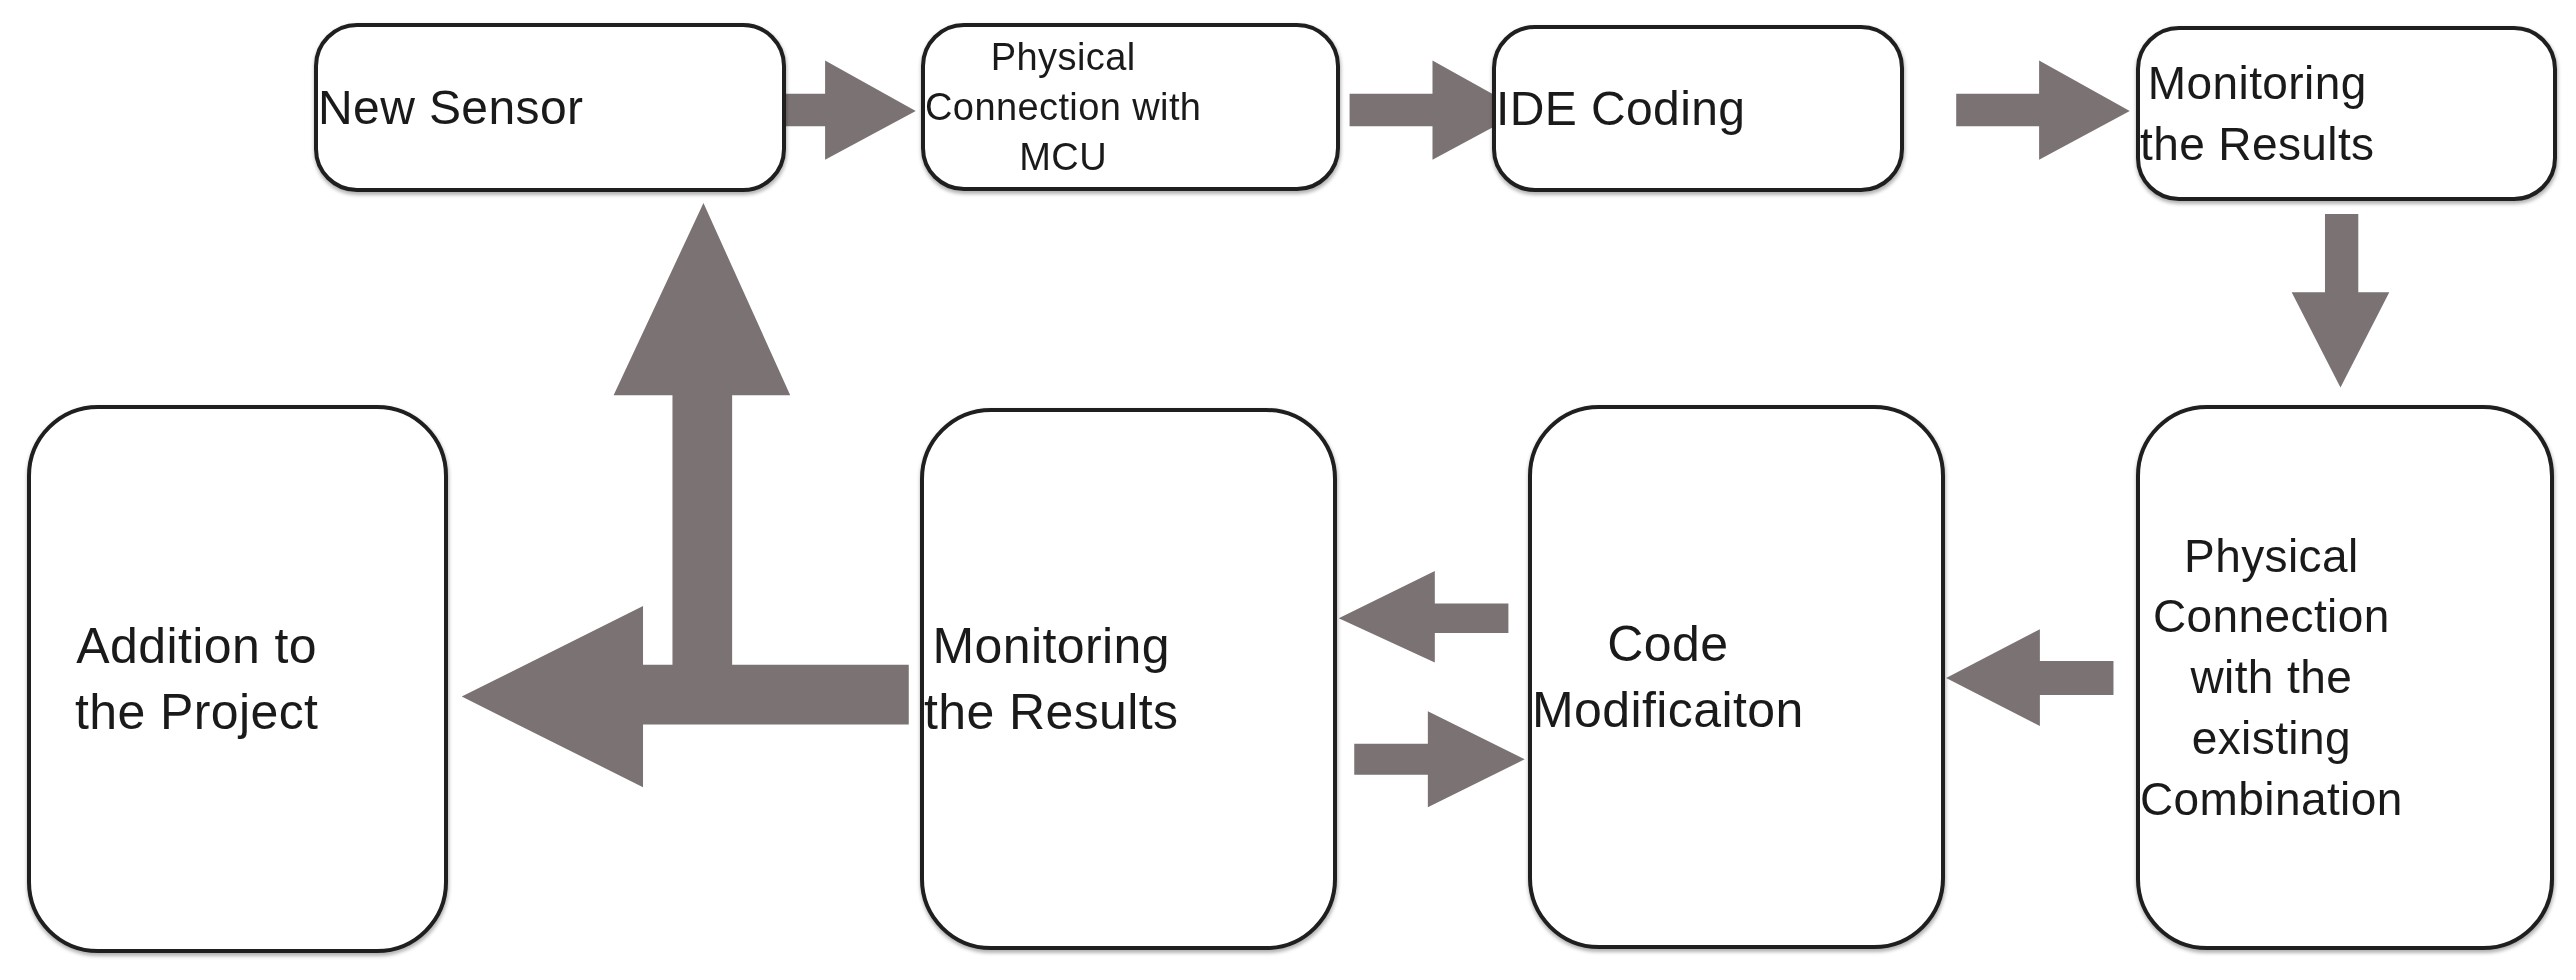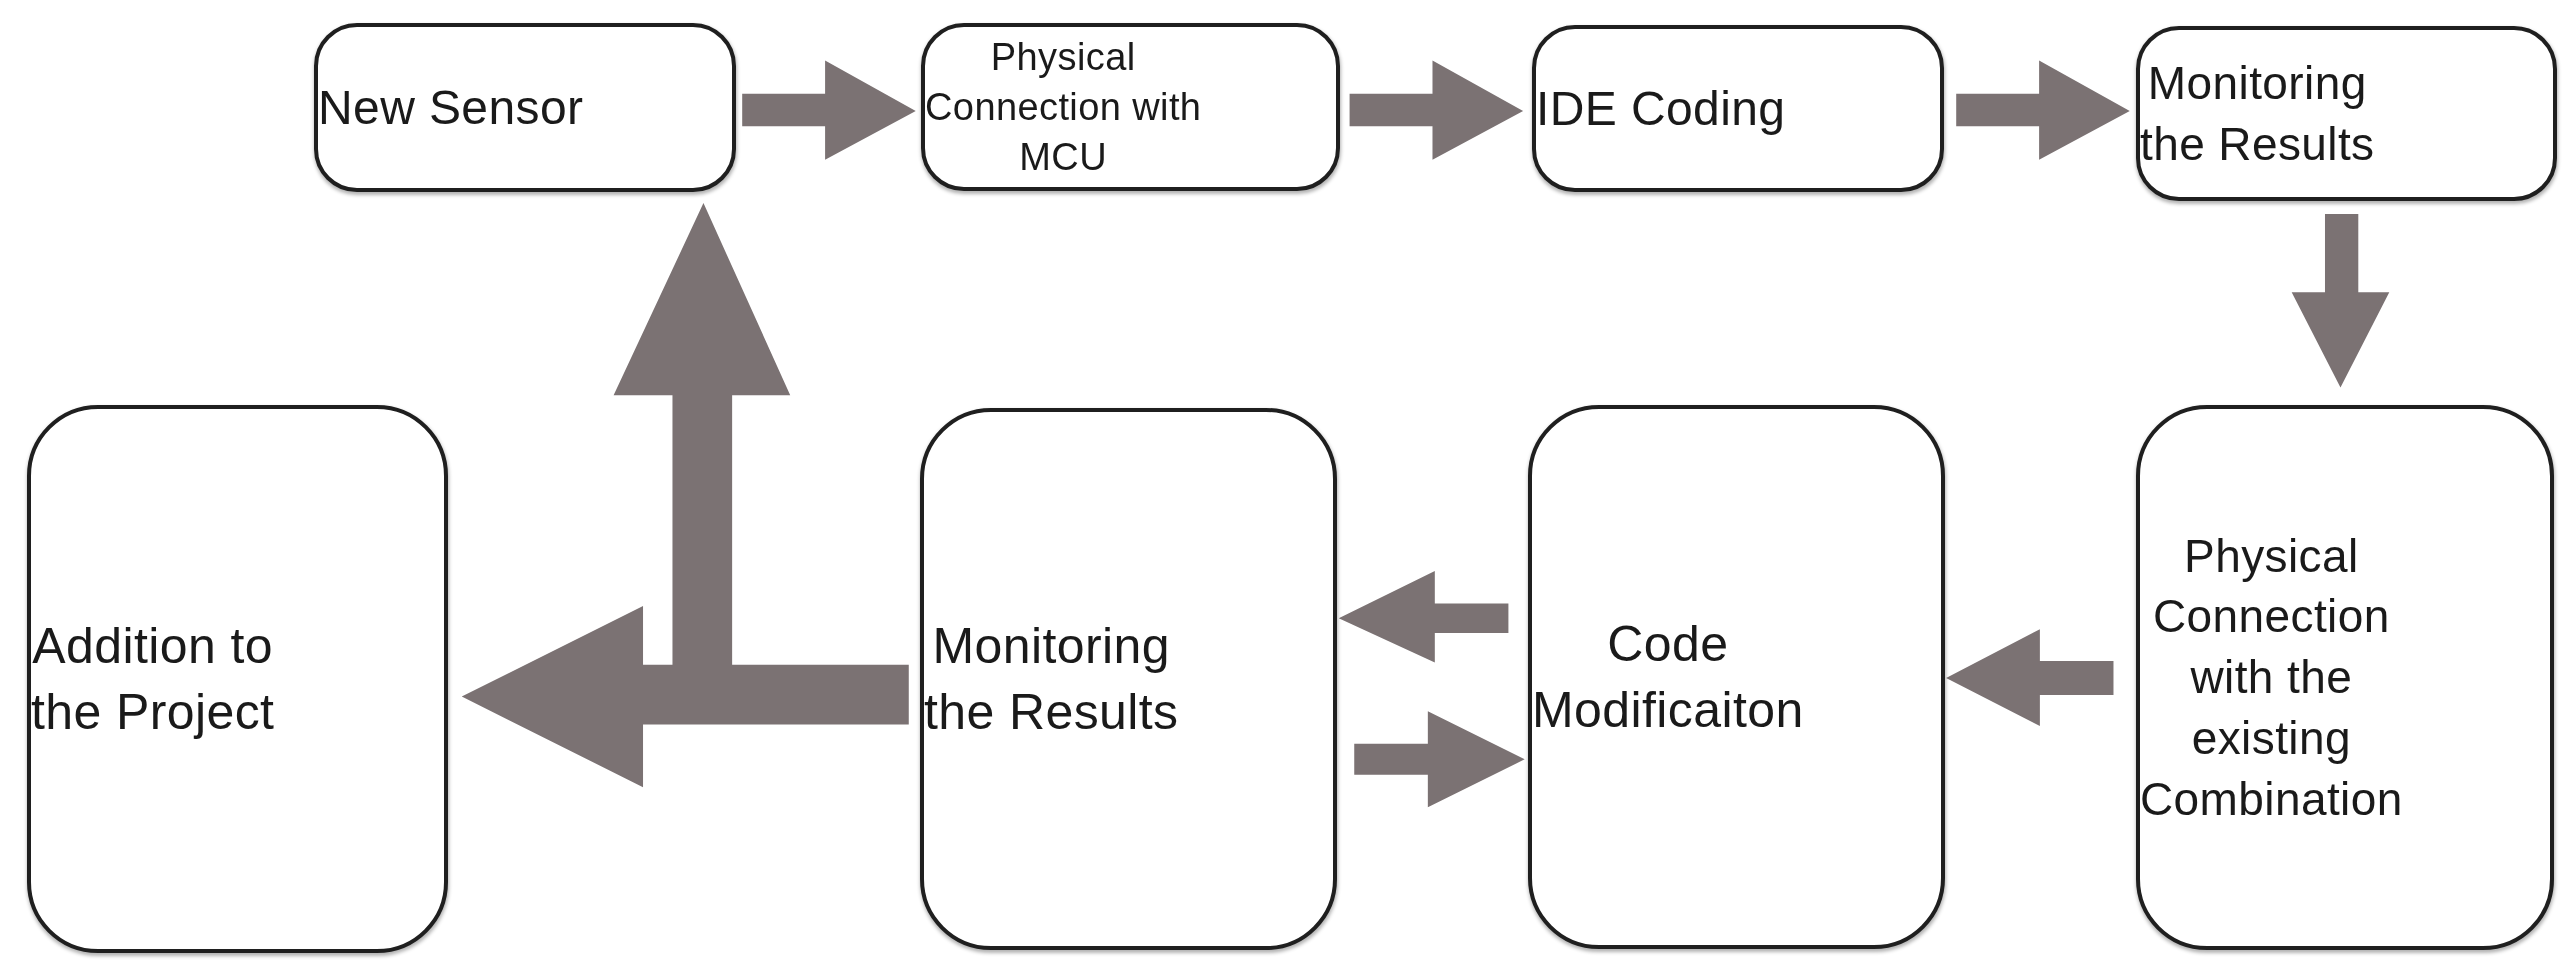--- a/index.html
+++ b/index.html
@@ -60,40 +60,40 @@
 
     <polygon points="2728,853 2633,853 2633,812 2512,875 2633,937 2633,897 2728,897" fill="#7b7273"></polygon>
 
     <polygon points="1947,779 1852,779 1852,737 1728,798 1852,855 1852,817 1947,817" fill="#7b7273"></polygon>
 
     <polygon points="1748,960 1843,960 1843,918 1968,980 1843,1042 1843,1000 1748,1000" fill="#7b7273"></polygon>
 
     <polygon points="908,262 1020,510 945,510 945,858 1173,858 1173,935 830,935 830,1016 596,899 830,782 830,858 868,858 868,510 792,510" fill="#7b7273"></polygon>
   </svg>
 
-  <div class="node top-row" style="left: 314px; top: 23px; width: 422px; height: 169px; font-size: 48px; background: rgb(255, 255, 255); border-color: rgb(31, 31, 31); color: rgb(26, 26, 26);">
+  <div class="node top-row" style="left: 314px; top: 23px; width: 472px; height: 169px; font-size: 48px; background: rgb(255, 255, 255); border-color: rgb(31, 31, 31); color: rgb(26, 26, 26);">
     <span>New Sensor</span>
   </div>
 
   <div class="node top-row" style="left: 921px; top: 23px; width: 419px; height: 168px; font-size: 38px; background: rgb(255, 255, 255); border-color: rgb(31, 31, 31); color: rgb(26, 26, 26);">
     <span>Physical
 Connection with
 MCU</span>
   </div>
 
-  <div class="node top-row" style="left: 1532px; top: 25px; width: 412px; height: 167px; font-size: 48px; background: rgb(255, 255, 255); border-color: rgb(31, 31, 31); color: rgb(26, 26, 26);">
+  <div class="node top-row" style="left: 1492px; top: 25px; width: 412px; height: 167px; font-size: 48px; background: rgb(255, 255, 255); border-color: rgb(31, 31, 31); color: rgb(26, 26, 26);">
     <span>IDE Coding</span>
   </div>
 
   <div class="node top-row" style="left: 2136px; top: 26px; width: 421px; height: 175px; font-size: 46px; background: rgb(255, 255, 255); border-color: rgb(31, 31, 31); color: rgb(26, 26, 26);">
     <span>Monitoring
 the Results</span>
   </div>
 
-  <div class="node bottom-row" style="left: 27px; top: 405px; width: 421px; height: 548px; font-size: 50px; background: rgb(255, 255, 255); border-color: rgb(31, 31, 31); color: rgb(26, 26, 26);">
+  <div class="node bottom-row" style="left: 27px; top: 405px; width: 421px; height: 548px; font-size: 50px; background: rgb(255, 255, 255); border-color: rgb(31, 31, 31); color: rgb(26, 26, 26); padding-left: 44px;">
     <span>Addition to
 the Project</span>
   </div>
 
   <div class="node bottom-row" style="left: 920px; top: 408px; width: 417px; height: 542px; font-size: 50px; background: rgb(255, 255, 255); border-color: rgb(31, 31, 31); color: rgb(26, 26, 26);">
     <span>Monitoring
 the Results</span>
   </div>
 
   <div class="node bottom-row" style="left: 1528px; top: 405px; width: 417px; height: 544px; font-size: 50px; background: rgb(255, 255, 255); border-color: rgb(31, 31, 31); color: rgb(26, 26, 26);">

